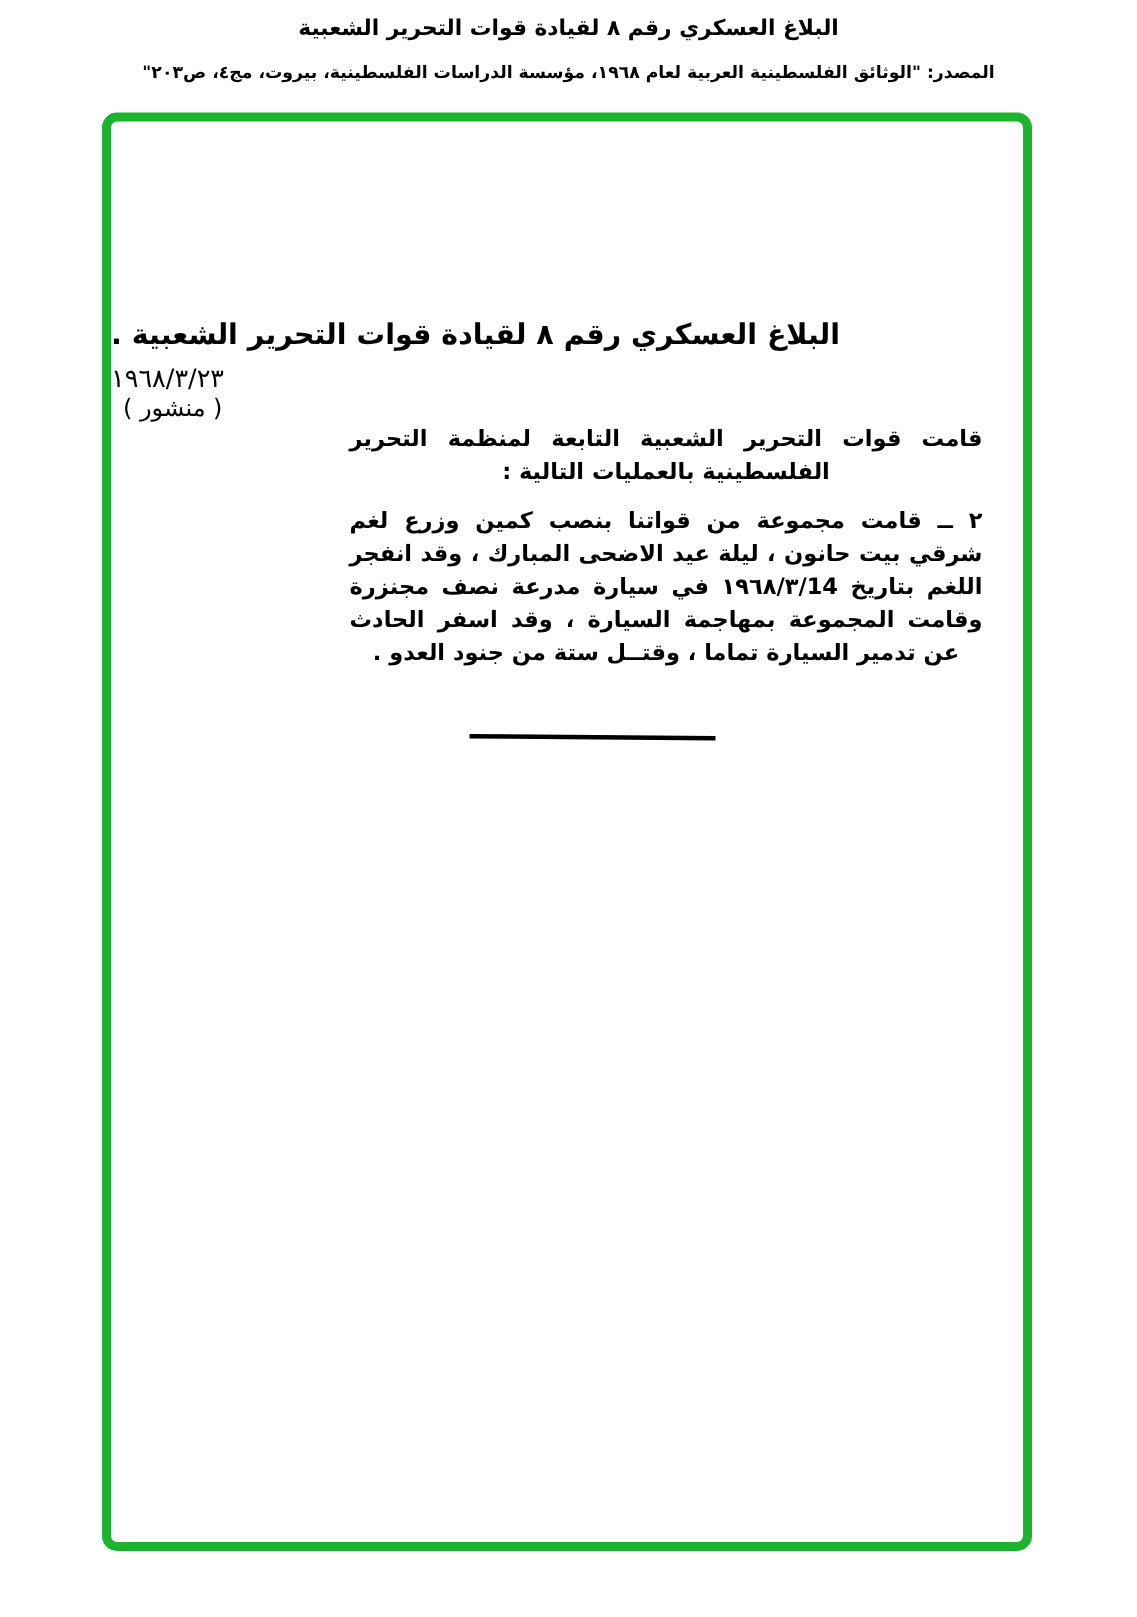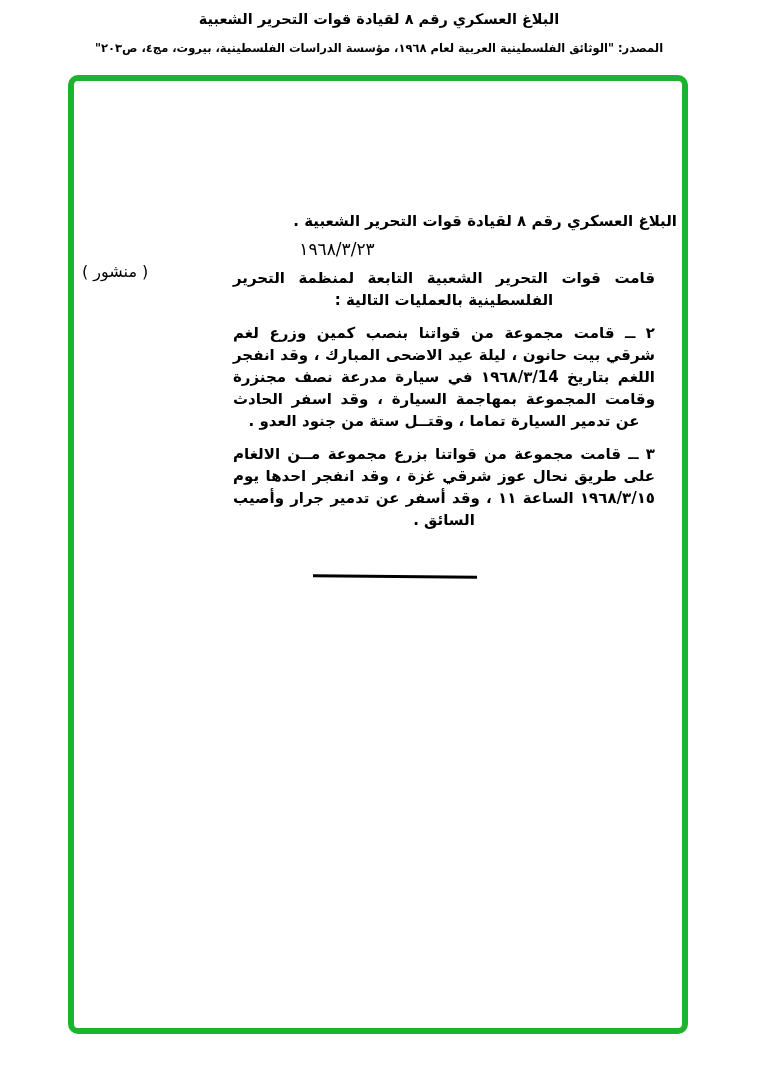--- a/index.html
+++ b/index.html
@@ -39,32 +39,32 @@
   .published-note {
     position: absolute; left: 8px; top: 181px;
     direction: rtl; font-size: 16px; font-weight: 400;
     white-space: nowrap;
   }
 
   .doc-main { padding-top: 131px; }
 
   .doc-title {
     margin: 0 5px 0 0;
-    text-align: right; direction: rtl;
-    font-size: 15px; font-weight: bold;
+    text-align: left; direction: rtl;
+    font-size: 19px; font-weight: bold;
     white-space: nowrap;
   }
   .doc-date {
     margin: 9px 82px 0 0;
-    text-align: center; direction: rtl;
+    text-align: left; direction: rtl;
     font-size: 17px; font-weight: 500;
   }
 
   .doc-body {
-    margin: 8px 27px 0 159px;
+    margin: 18px 27px 0 159px;
     width: 422px;
     direction: rtl;
     text-align: justify;
     text-align-last: center;
     font-size: 15px; font-weight: bold;
     line-height: 22px;
   }
   .doc-body p { margin: 0 0 11px 0; }
   .doc-body p.last { margin-bottom: 0; }
 
@@ -92,21 +92,20 @@
 
       <div class="doc-main">
 
         <div class="doc-title">البلاغ العسكري رقم ٨ لقيادة قوات التحرير الشعبية .</div>
 
         <div class="doc-date">١٩٦٨/٣/٢٣</div>
 
         <div class="doc-body">
           <p>قامت قوات التحرير الشعبية التابعة لمنظمة التحرير الفلسطينية بالعمليات التالية :</p>
           <p>٢ ــ قامت مجموعة من قواتنا بنصب كمين وزرع لغم شرقي بيت حانون ، ليلة عيد الاضحى المبارك ، وقد انفجر اللغم بتاريخ ١٩٦٨/٣/14 في سيارة مدرعة نصف مجنزرة وقامت المجموعة بمهاجمة السيارة ، وقد اسفر الحادث عن تدمير السيارة تماما ، وقتــل ستة من جنود العدو .</p>
-          <p>٣ ــ قامت مجموعة من قواتنا بزرع مجموعة مــن الالغام على طريق نحال عوز شرقي غزة ، وقد انفجر احدها يوم ١٩٦٨/٣/١٥ الساعة ١١ ، وقد أسفر عن تدمير جرار وأصيب السائق .</p>
 
           <span class="separator-line"></span>
         </div>
 
       </div>
     </div>
   </div>
 
 </div>
 

